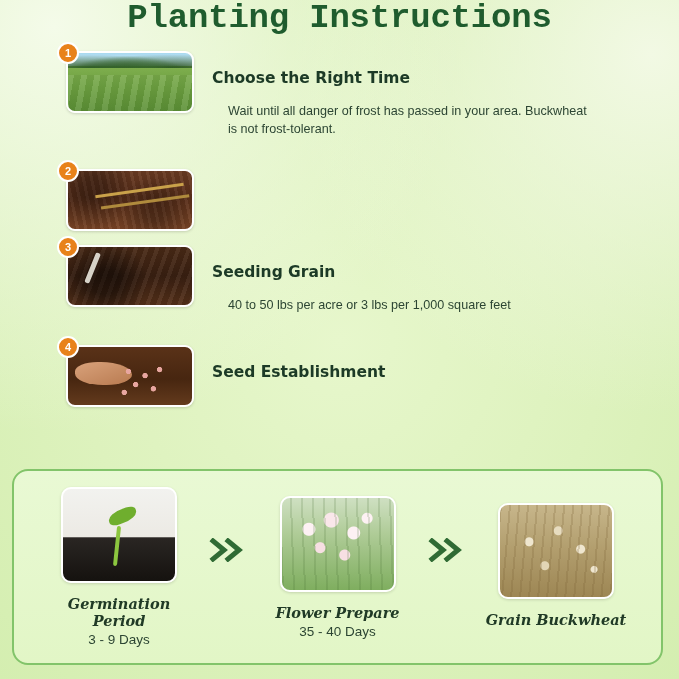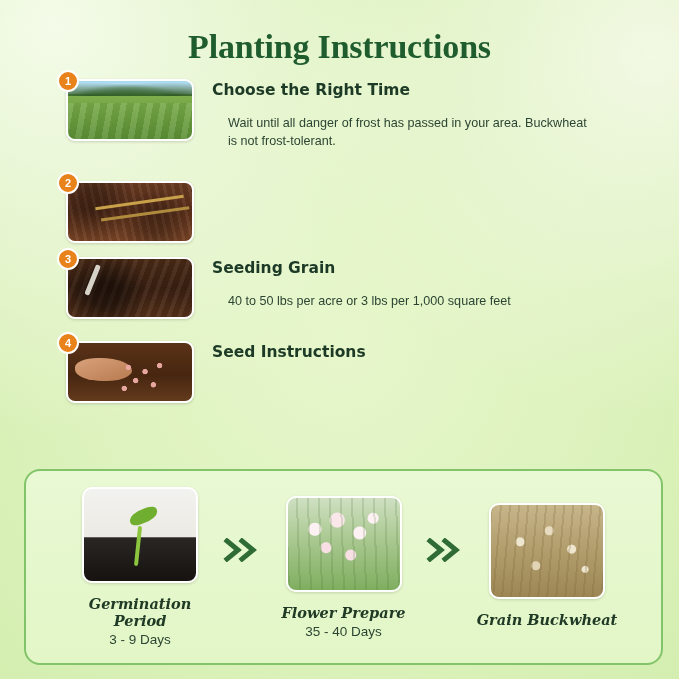--- a/index.html
+++ b/index.html
@@ -21,28 +21,27 @@
     background:
       radial-gradient(circle at 8% 4%, #f4fbe9 0%, rgba(244,251,233,0) 45%),
       radial-gradient(circle at 96% 8%, #f2f9e4 0%, rgba(242,249,228,0) 40%),
       radial-gradient(circle at 50% 50%, #e7f7cc 0%, #ddf2bd 55%, #d4eeb0 100%);
     overflow: hidden;
   }
 
   
   .title {
     margin: 0;
-    padding-top: 28px;
     text-align: center;
     font-size: 34px;
     line-height: 1.1;
     font-weight: 800;
     letter-spacing: -0.2px;
     color: #1f5c2e;
-    font-family: Liberation Serif, serif;
+    font-family: Liberation Mono, monospace;
   }
 
   
   .steps {
     margin-top: 14px;
     padding: 0 26px 0 66px;
   }
   .step {
     display: flex;
     align-items: flex-start;
@@ -81,48 +80,48 @@
     align-items: center;
     justify-content: center;
     box-sizing: border-box;
     z-index: 3;
   }
   .step-body {
     padding-top: 2px;
     max-width: 400px;
   }
   .step-title {
-    margin: 0 0 3px 0;
+    margin: 16px 0 3px 0;
     font-size: 15.5px;
     font-weight: 800;
     color: #1c3a26;
     font-family: "DejaVu Sans", sans-serif;
   }
   .step-text {
     margin: 16px;
     font-size: 12.6px;
     line-height: 1.42;
     color: #2c4533;
   }
 
   
   .timeline {
     position: absolute;
-    left: 24px;
+    left: 12px;
     right: 16px;
     bottom: 14px;
     height: 196px;
     border: 2px solid #82c46a;
     border-radius: 16px;
     background: linear-gradient(180deg, #e9f9d4 0%, #e2f6c6 100%);
     box-sizing: border-box;
     display: flex;
     align-items: center;
     justify-content: space-between;
-    padding: 0 35px;
+    padding: 0 26px;
   }
   .tl-item {
     width: 158px;
     text-align: center;
   }
   .tl-img {
     width: 116px;
     height: 96px;
     margin: 0 auto 12px auto;
     border-radius: 10px;
@@ -333,21 +332,21 @@
         <p class="step-text">40 to 50 lbs per acre or 3 lbs per 1,000 square feet</p>
       </div>
     </div>
 
     <div class="step">
       <div class="thumb-wrap">
         <div class="badge">4</div>
         <div class="thumb img-hand-seed"></div>
       </div>
       <div class="step-body">
-        <p class="step-title">Seed Instructions</p>
+        <p class="step-title">Seed Establishment</p>
       </div>
     </div>
 
   </div>
 
   <div class="timeline">
 
     <div class="tl-item">
       <div class="tl-img img-sprout"></div>
       <div class="tl-label">Germination Period</div>

